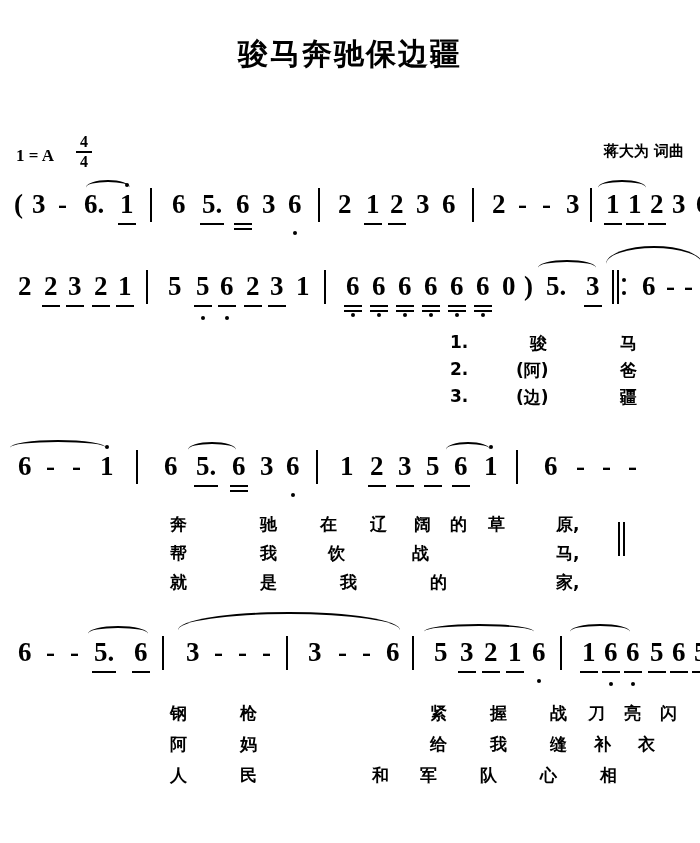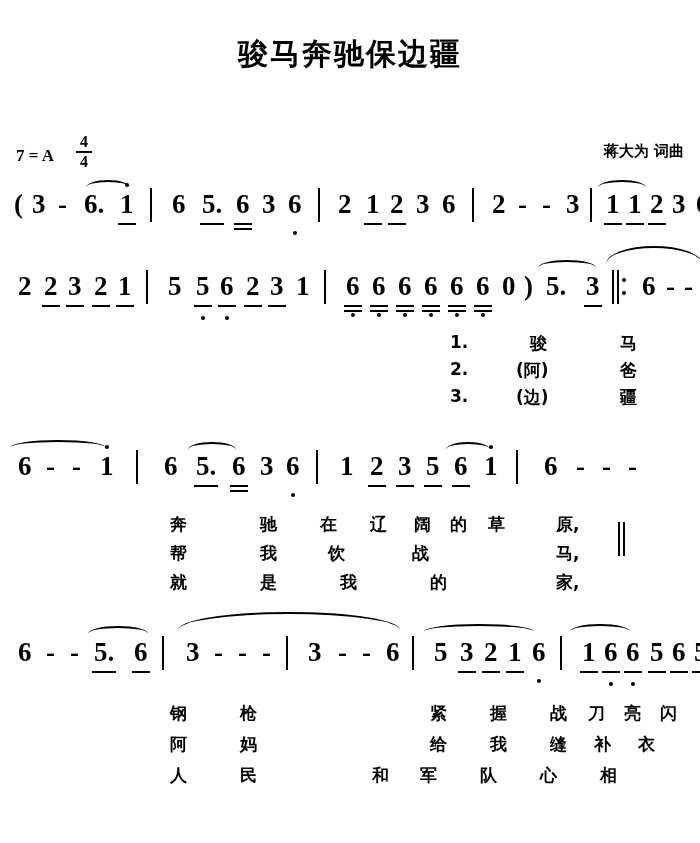--- a/index.html
+++ b/index.html
@@ -207,21 +207,21 @@
   }
   .lyrow { position: relative; height: 27px; }
 </style>
 </head>
 <body>
 
 <div class="sheet">
 
   <div class="title">骏马奔驰保边疆</div>
 
-  <div class="meta-key">7 = A</div>
+  <div class="meta-key">1 = A</div>
 
   <div class="meta-time">
     <span class="num">4</span>
     <span class="bar"></span>
     <span class="num">4</span>
   </div>
 
   <div class="credit">蒋大为 词曲</div>
 
   <div class="line" style="top:170px;">

